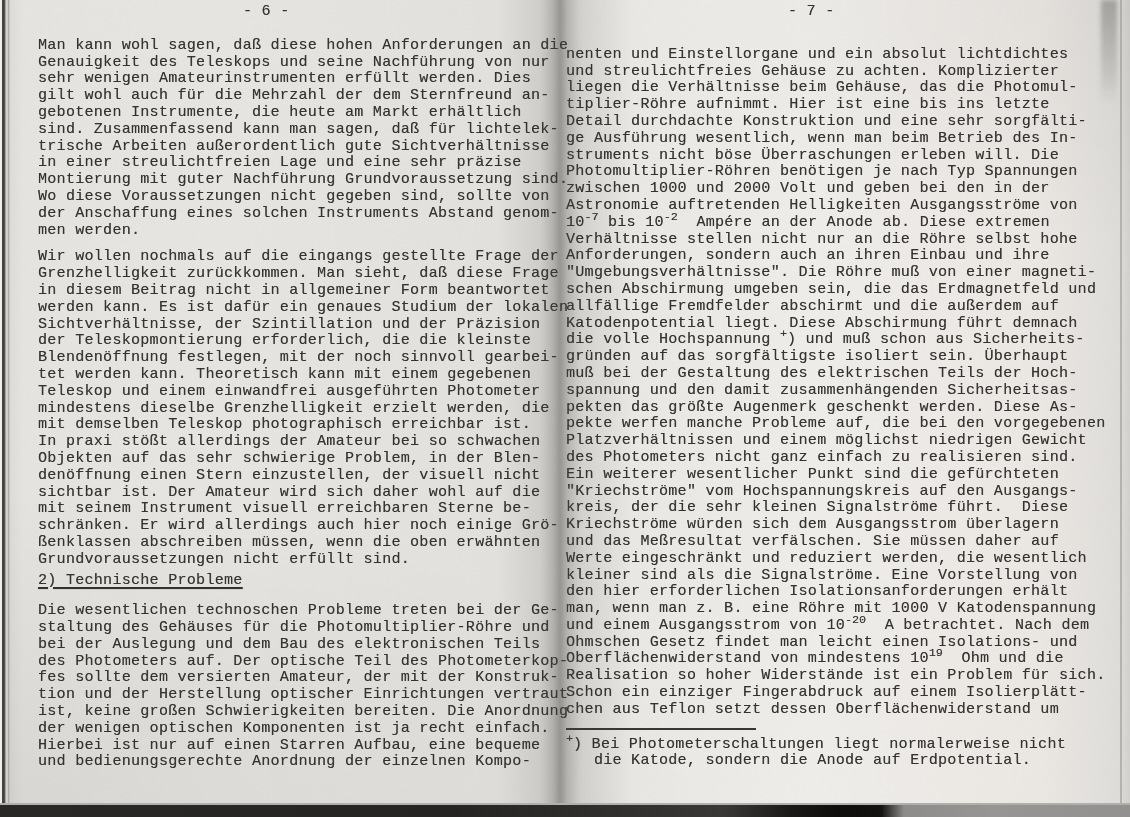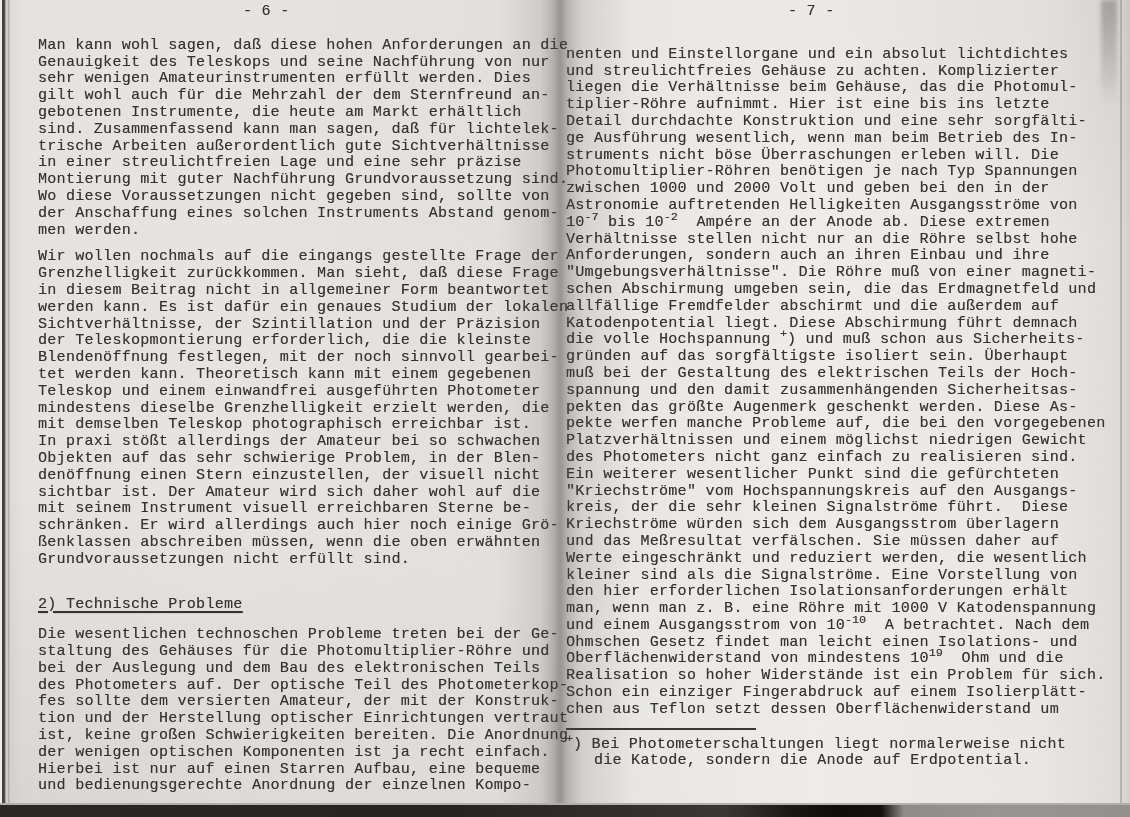--- a/index.html
+++ b/index.html
@@ -33,21 +33,21 @@
   .page-right { left: 566px; width: 546px; }
 
   .pageno { white-space: pre; }
   .pageno-left  { margin-left: 205px; }
   .pageno-right { margin-left: 222px; }
 
   .tx { white-space: pre-wrap; margin: 0; }
   .para-1 { margin-top: 17px; }
   .para-2 { margin-top: 10px; }
   .section-heading {
-    margin-top: 28px;
+    margin-top: 4px;
     text-decoration: underline;
     text-underline-offset: 3px;
     text-decoration-thickness: 1.5px;
     white-space: pre;
   }
   .para-3 { margin-top: 14px; }
   .body-right { margin-top: 26px; }
 
   sup {
     font-size: 0.78em;
@@ -189,21 +189,21 @@
 des Photometers nicht ganz einfach zu realisieren sind.
 Ein weiterer wesentlicher Punkt sind die gefürchteten
 "Kriechströme" vom Hochspannungskreis auf den Ausgangs-
 kreis, der die sehr kleinen Signalströme führt.  Diese
 Kriechströme würden sich dem Ausgangsstrom überlagern
 und das Meßresultat verfälschen. Sie müssen daher auf
 Werte eingeschränkt und reduziert werden, die wesentlich
 kleiner sind als die Signalströme. Eine Vorstellung von
 den hier erforderlichen Isolationsanforderungen erhält
 man, wenn man z. B. eine Röhre mit 1000 V Katodenspannung
-und einem Ausgangsstrom von 10<sup>-10</sup>  A betrachtet. Nach dem
+und einem Ausgangsstrom von 10<sup>-20</sup>  A betrachtet. Nach dem
 Ohmschen Gesetz findet man leicht einen Isolations- und
 Oberflächenwiderstand von mindestens 10<sup>19</sup>  Ohm und die
 Realisation so hoher Widerstände ist ein Problem für sich.
 Schon ein einziger Fingerabdruck auf einem Isolierplätt-
 chen aus Teflon setzt dessen Oberflächenwiderstand um</p>
     <div class="footnote-rule"></div>
     <p class="footnote"><sup>+</sup>) Bei Photometerschaltungen liegt normalerweise nicht
    die Katode, sondern die Anode auf Erdpotential.</p>
   </div>
 

